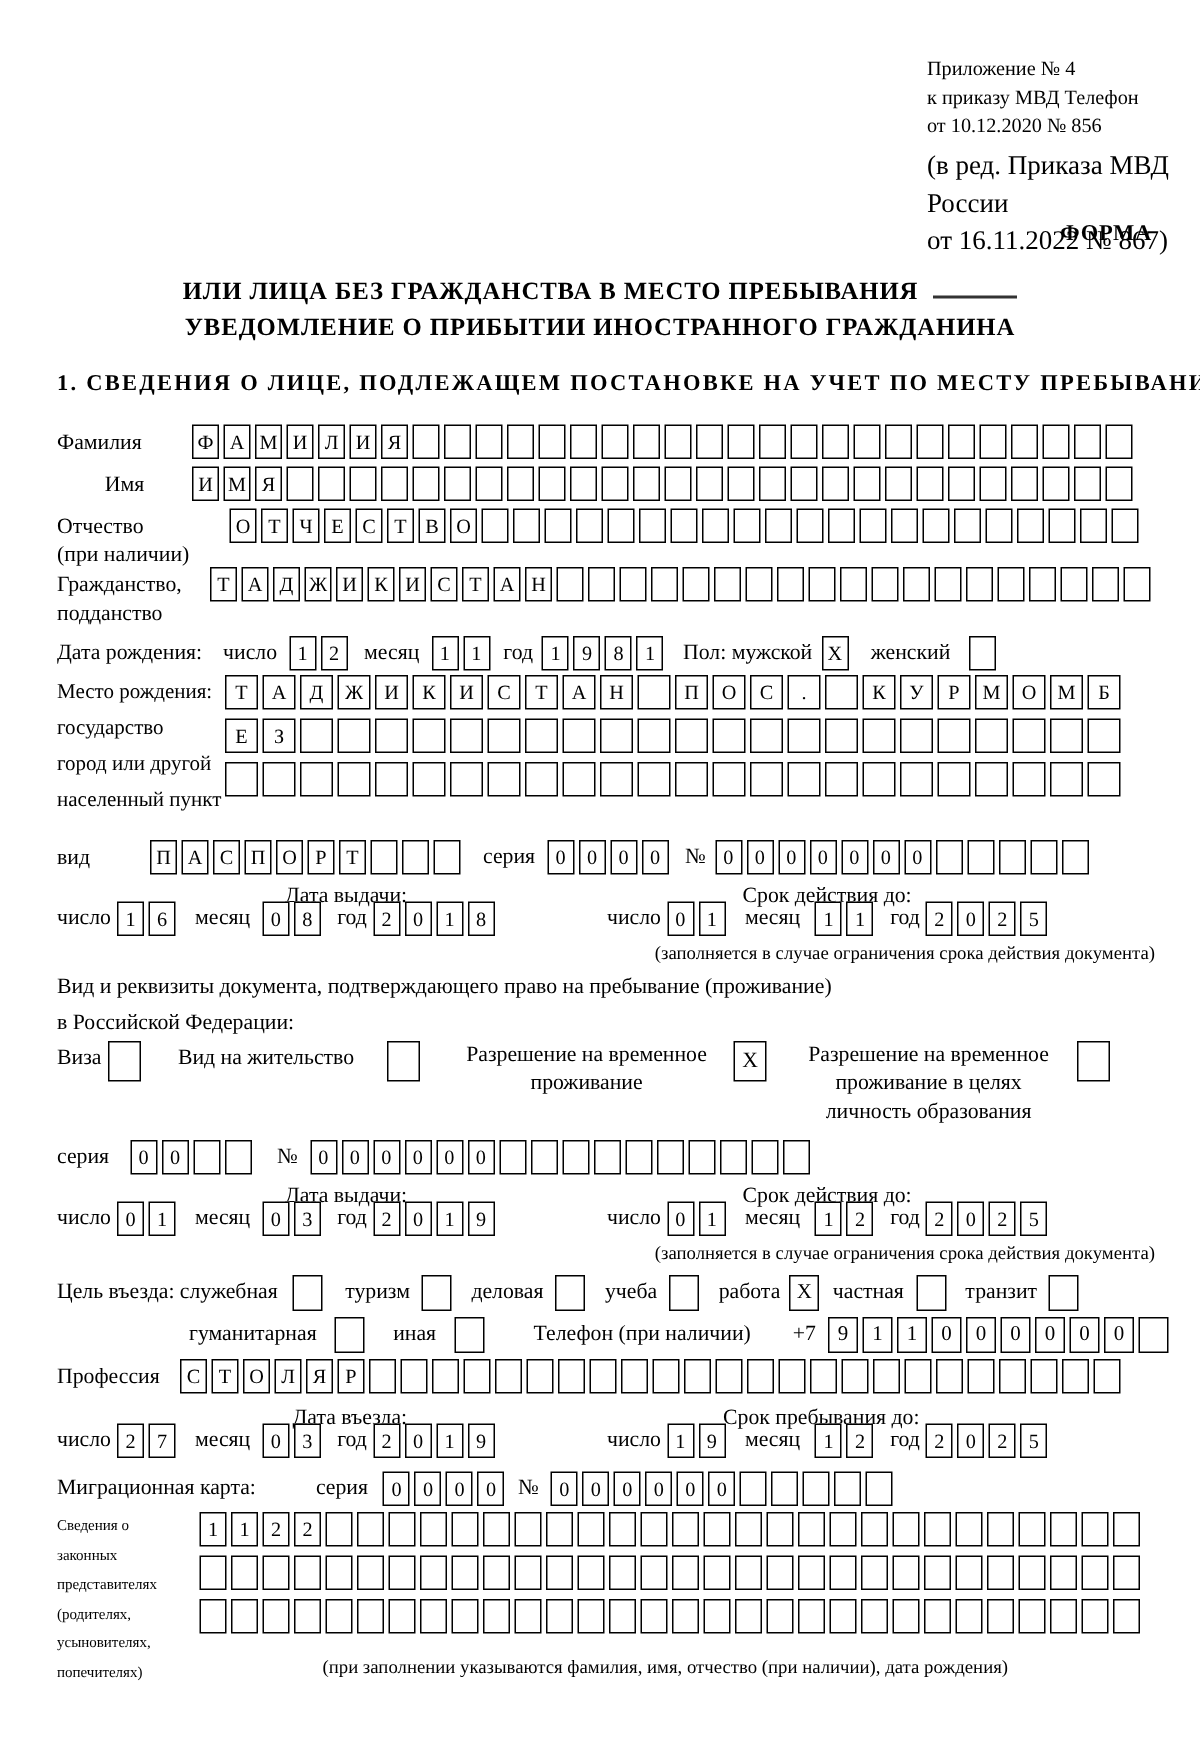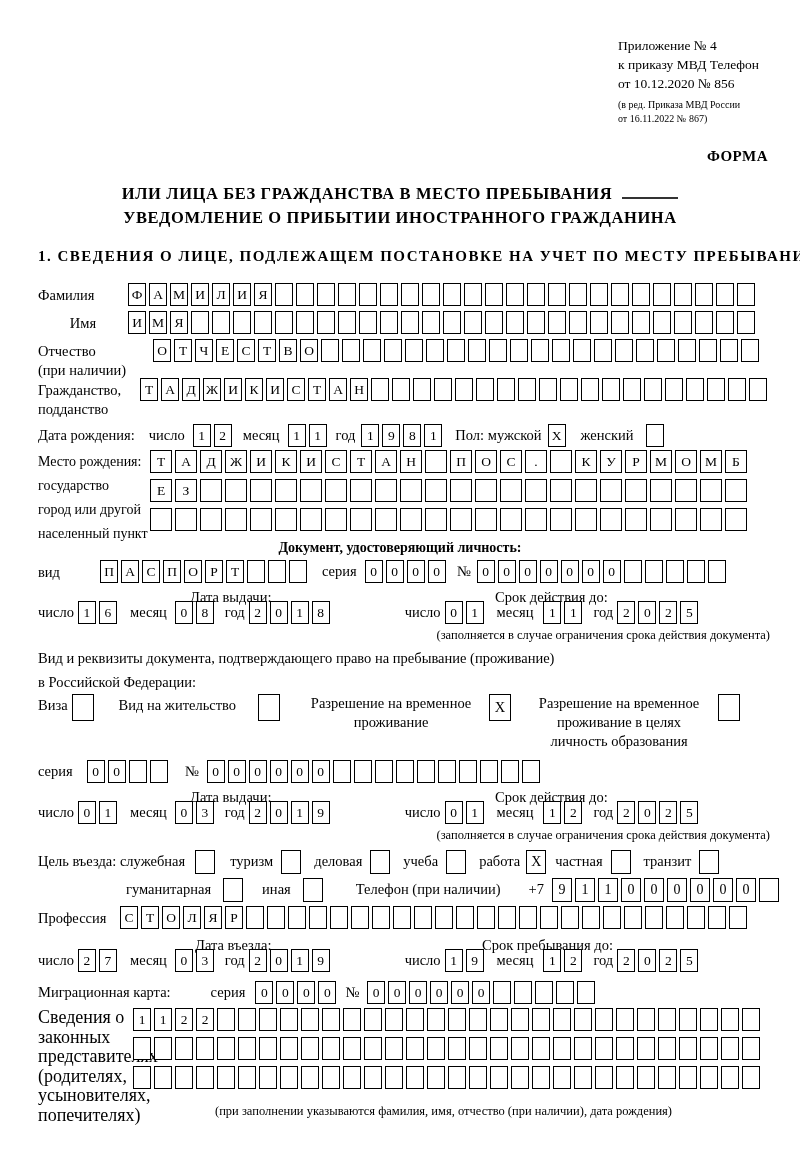--- a/index.html
+++ b/index.html
@@ -13,33 +13,33 @@
   .abs { position:absolute; left:38px; }
   .lbl { font-size:14.5px; line-height:1.3; flex:none; padding-top:3px; }
   .frow { display:flex; align-items:flex-start; }
   .cells { display:flex; flex-wrap:nowrap; flex:none; }
   .cell {
     flex:none; width:18px; height:23px; border:1.8px solid #000; margin-right:3px;
     display:flex; align-items:center; justify-content:center;
     font-size:13.5px; background:#fff;
   }
   .appendix { font-size:13.5px; line-height:1.42; }
-  .amend { font-size:10px; line-height:1.38; margin-top:5px; }
+  .amend { font-size:18px; line-height:1.38; margin-top:5px; }
   .forma { font-weight:bold; font-size:15px; letter-spacing:0.5px; }
   .title { width:100%; text-align:center; font-weight:bold; font-size:16.5px; line-height:1.45; letter-spacing:0.6px; }
   .blank { display:inline-block; width:56px; border-bottom:2px solid #333; height:14px; margin-left:10px; }
   .sec1 { font-weight:bold; font-size:15px; letter-spacing:1.5px; white-space:nowrap; }
   .center-bold { width:100%; text-align:center; font-weight:bold; font-size:14px; }
   .note { font-size:12.5px; }
   .dlabel { font-size:14.5px; padding-top:3px; flex:none; }
   .plain { font-size:14.5px; }
   .cbx .cell { width:22px; height:27px; font-size:14.5px; }
   .cbs .cell { width:20px; height:24px; font-size:14px; }
   .bp-label div { font-size:14px; line-height:24px; }
-  .g-label div { font-size:18px; line-height:19.5px; }
+  .g-label div { font-size:10px; line-height:19.5px; }
   .ctext { font-size:14.5px; text-align:center; line-height:19px; }
 </style>
 </head>
 <body>
 
 <div class="page">
 
   <div class="abs appendix" style="left:618px; top:36px;">
     <div>Приложение № 4</div>
     <div>к приказу МВД Телефон</div>
@@ -321,21 +321,20 @@
           <span class="cell" style="width: 22px;"></span>
           <span class="cell" style="width: 22px;"></span>
           <span class="cell" style="width: 22px;"></span>
           <span class="cell" style="width: 22px;"></span>
           <span class="cell" style="width: 22px;"></span>
           <span class="cell" style="width: 22px;"></span>
         </div>
     </div>
   </div>
 
-  <div class="abs center-bold" style="left:0; top:540px;">Документ, удостоверяющий личность:</div>
 
   <div class="abs frow" style="top:560px;">
     <span class="lbl" style="width:62px;">вид</span>
     <span class="cells">
         <span class="cell">П</span>
         <span class="cell">А</span>
         <span class="cell">С</span>
         <span class="cell">П</span>
         <span class="cell">О</span>
         <span class="cell">Р</span>

